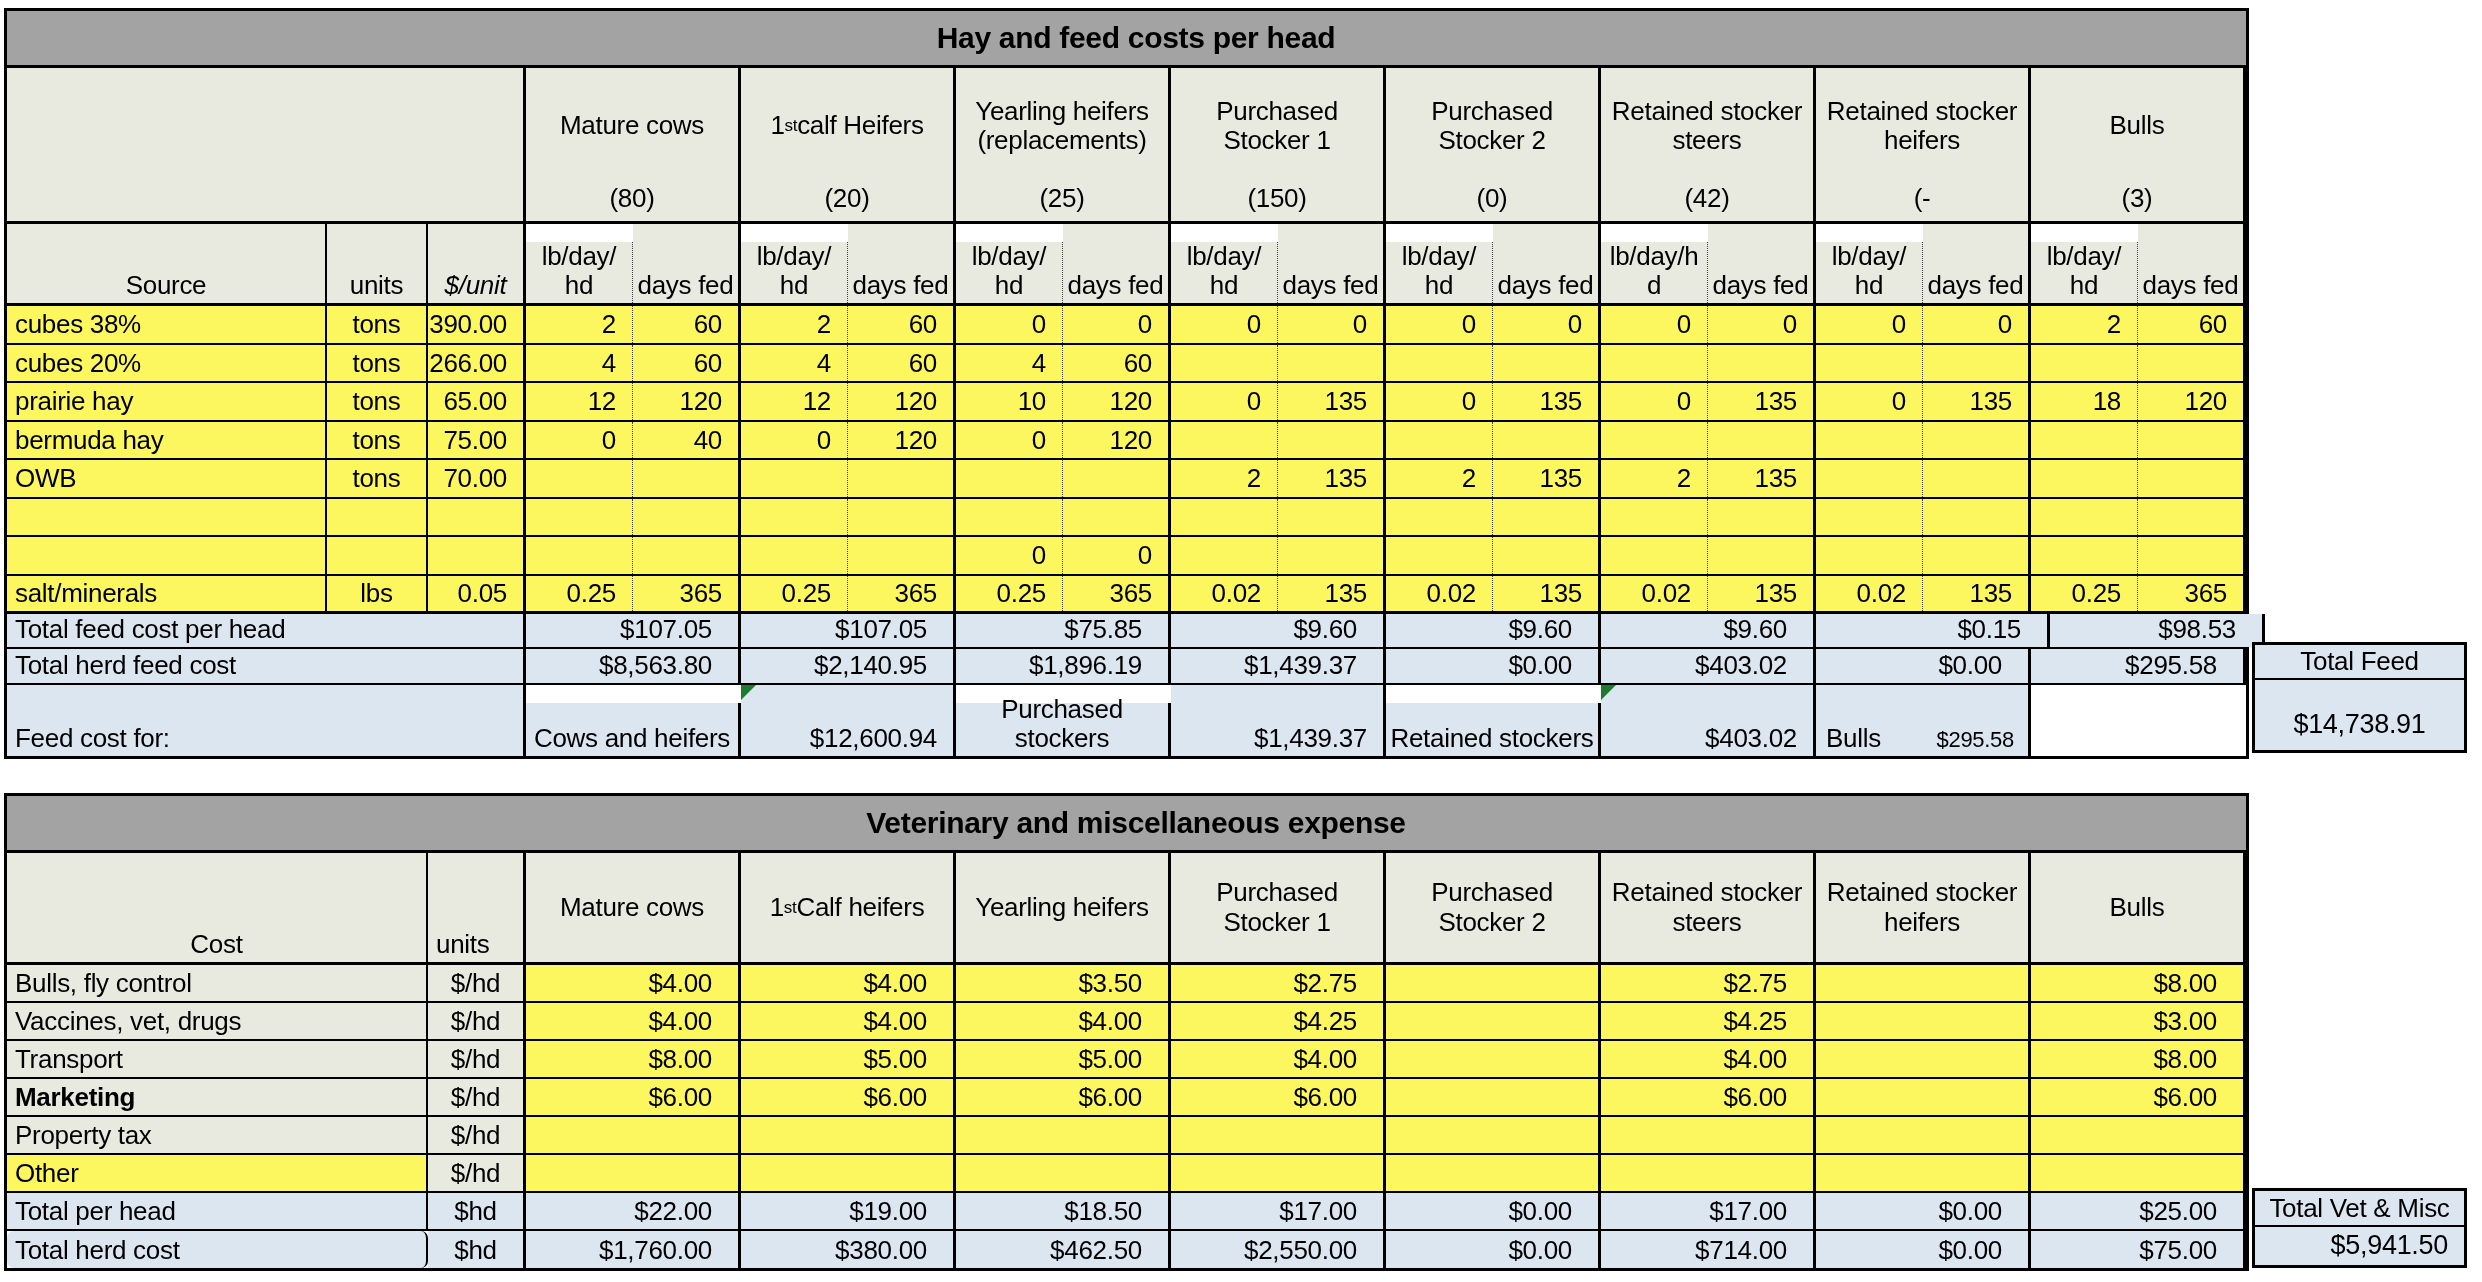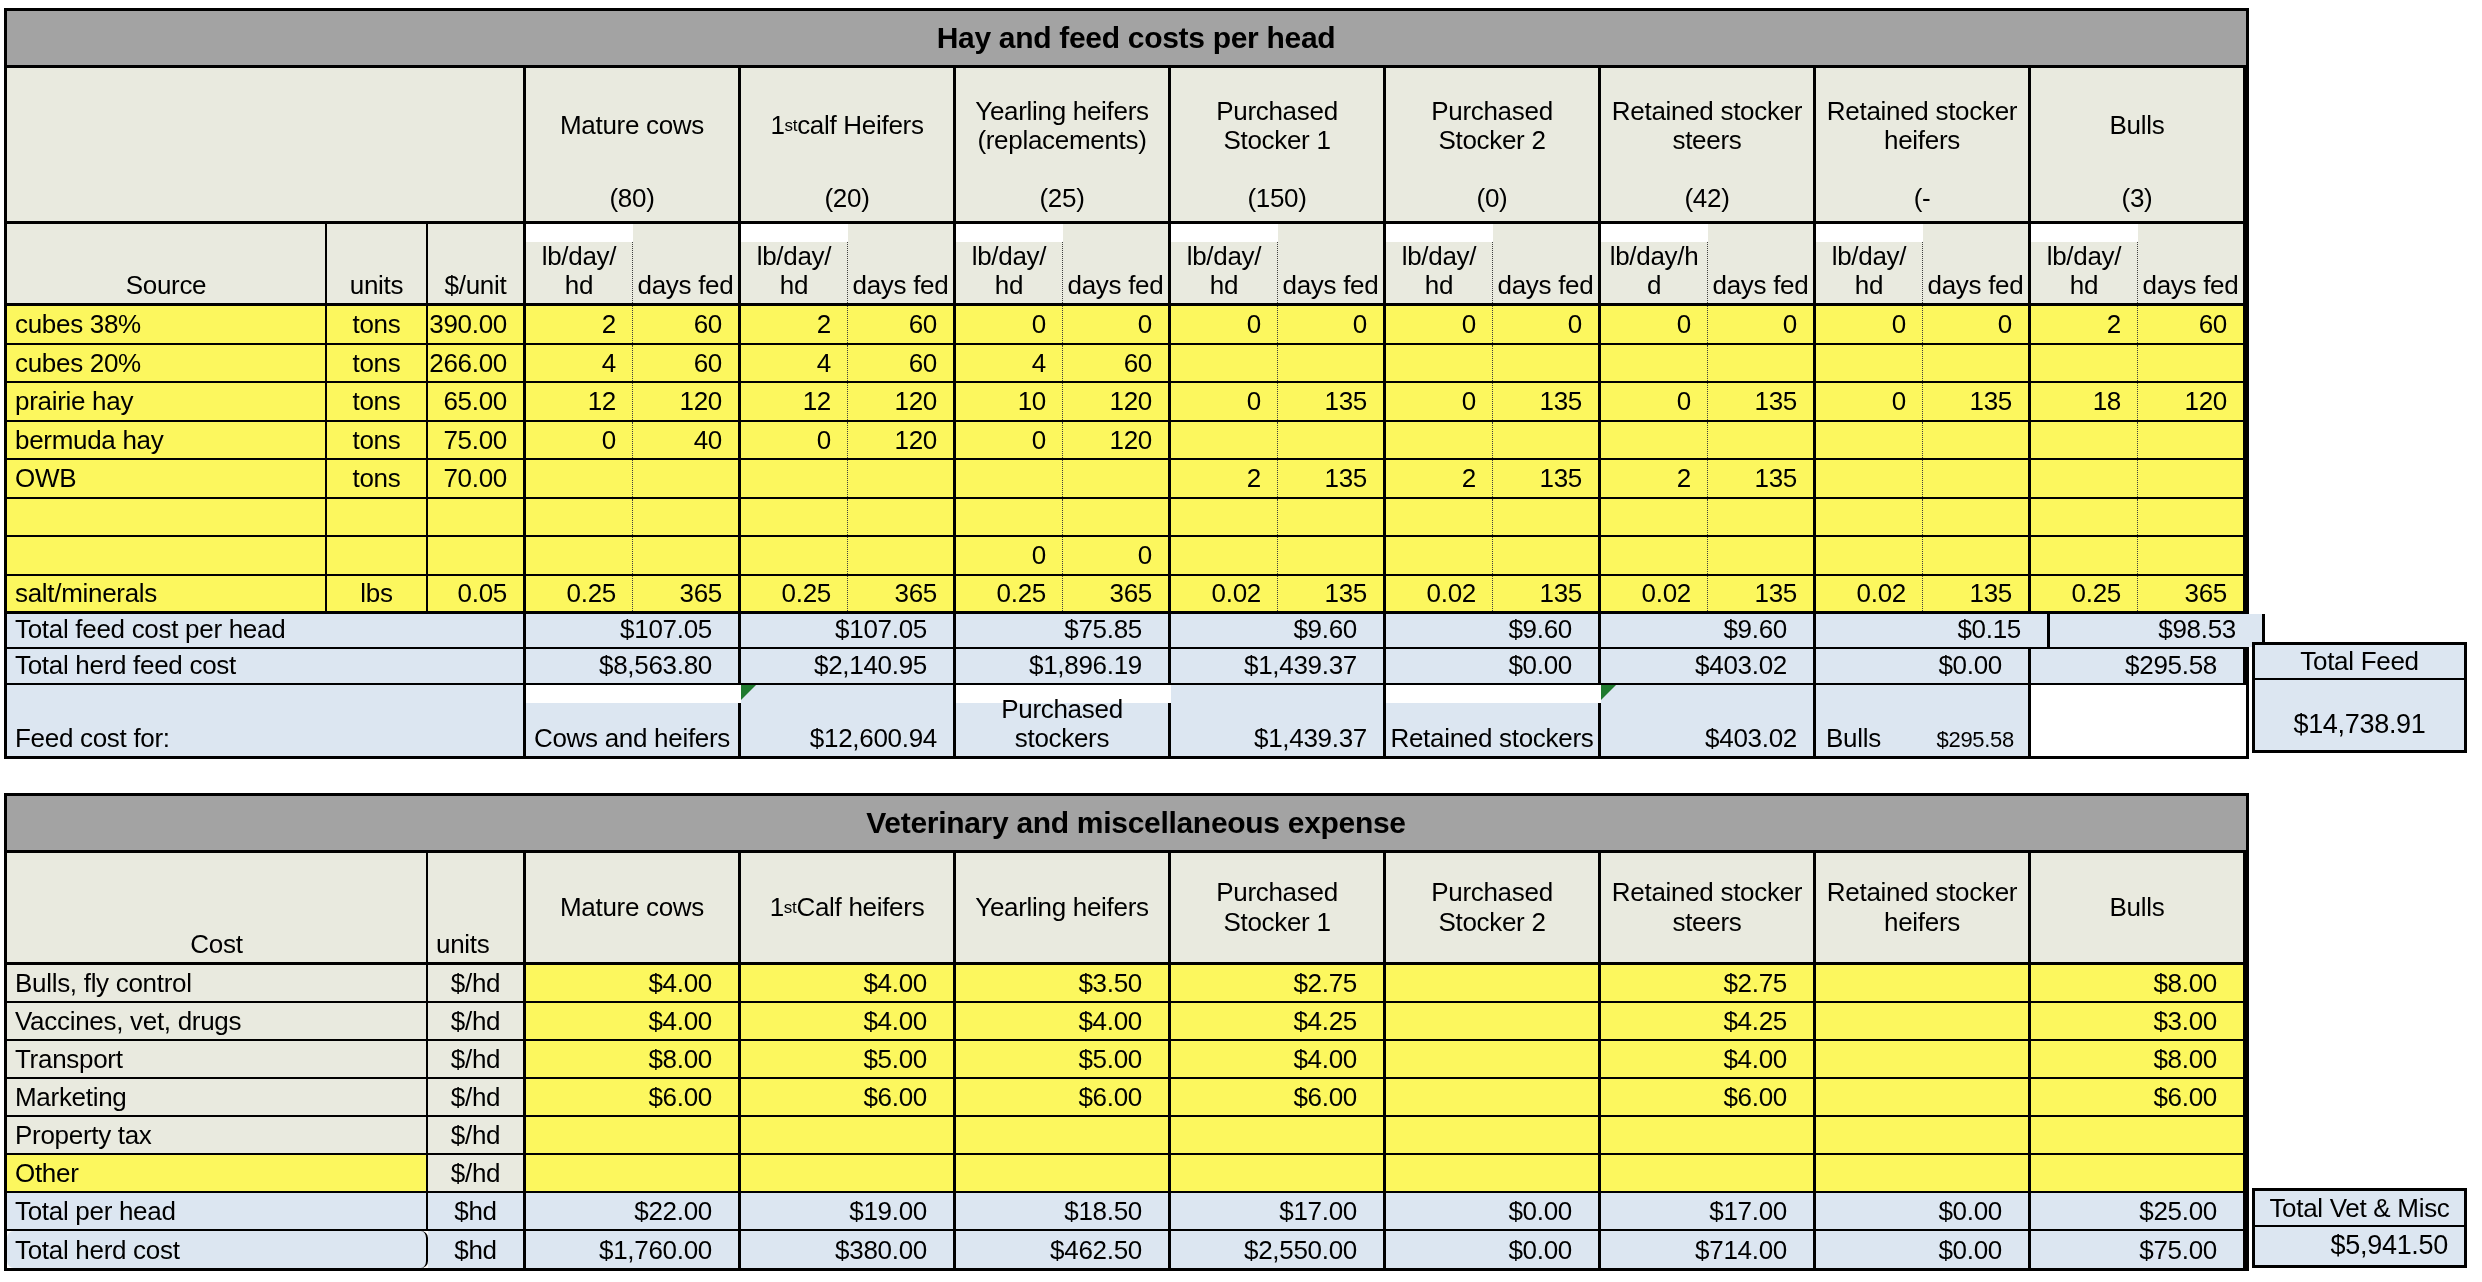--- a/index.html
+++ b/index.html
@@ -84,21 +84,21 @@
             <div class="gcount">(-</div>
           </div>
           <div class="cell hbg group rT" style="width: 215px;">
             <div class="gname">Bulls</div>
             <div class="gcount">(3)</div>
           </div>
         </div>
         <div class="row rowT" style="height: 82px;">
           <div class="cell hbg ctr rt" style="width: 320px;">Source</div>
           <div class="cell hbg ctr rt" style="width: 101px;">units</div>
-          <div class="cell hbg ctr rT" style="width: 98px;">$/unit</div>
+          <div class="cell hbg ctr rT" style="width: 98px; font-style: italic;">$/unit</div>
           <div class="cell hbg ctr pre rd" style="width: 107px;">lb/day/
 hd</div>
           <div class="cell hbg ctr rT" style="width: 108px;">days fed</div>
           <div class="cell hbg ctr pre rd" style="width: 107px;">lb/day/
 hd</div>
           <div class="cell hbg ctr rT" style="width: 108px;">days fed</div>
           <div class="cell hbg ctr pre rd" style="width: 107px;">lb/day/
 hd</div>
           <div class="cell hbg ctr rT" style="width: 108px;">days fed</div>
           <div class="cell hbg ctr pre rd" style="width: 107px;">lb/day/
@@ -394,21 +394,21 @@
           <div class="cell ybg num2 rT" style="width: 215px;">$8.00</div>
           <div class="cell ybg num2 rT" style="width: 215px;">$5.00</div>
           <div class="cell ybg num2 rT" style="width: 215px;">$5.00</div>
           <div class="cell ybg num2 rT" style="width: 215px;">$4.00</div>
           <div class="cell ybg num2 rT" style="width: 215px;"></div>
           <div class="cell ybg num2 rT" style="width: 215px;">$4.00</div>
           <div class="cell ybg num2 rT" style="width: 215px;"></div>
           <div class="cell ybg num2 rT" style="width: 215px;">$8.00</div>
         </div>
         <div class="row " style="height: 38px;">
-          <div class="cell hbg lbl rt" style="width: 421px;">Marketing</div>
+          <div class="cell hbg lbl rt" style="width: 421px; font-weight: bold;">Marketing</div>
           <div class="cell hbg ctr rT" style="width: 98px;">$/hd</div>
           <div class="cell ybg num2 rT" style="width: 215px;">$6.00</div>
           <div class="cell ybg num2 rT" style="width: 215px;">$6.00</div>
           <div class="cell ybg num2 rT" style="width: 215px;">$6.00</div>
           <div class="cell ybg num2 rT" style="width: 215px;">$6.00</div>
           <div class="cell ybg num2 rT" style="width: 215px;"></div>
           <div class="cell ybg num2 rT" style="width: 215px;">$6.00</div>
           <div class="cell ybg num2 rT" style="width: 215px;"></div>
           <div class="cell ybg num2 rT" style="width: 215px;">$6.00</div>
         </div>

